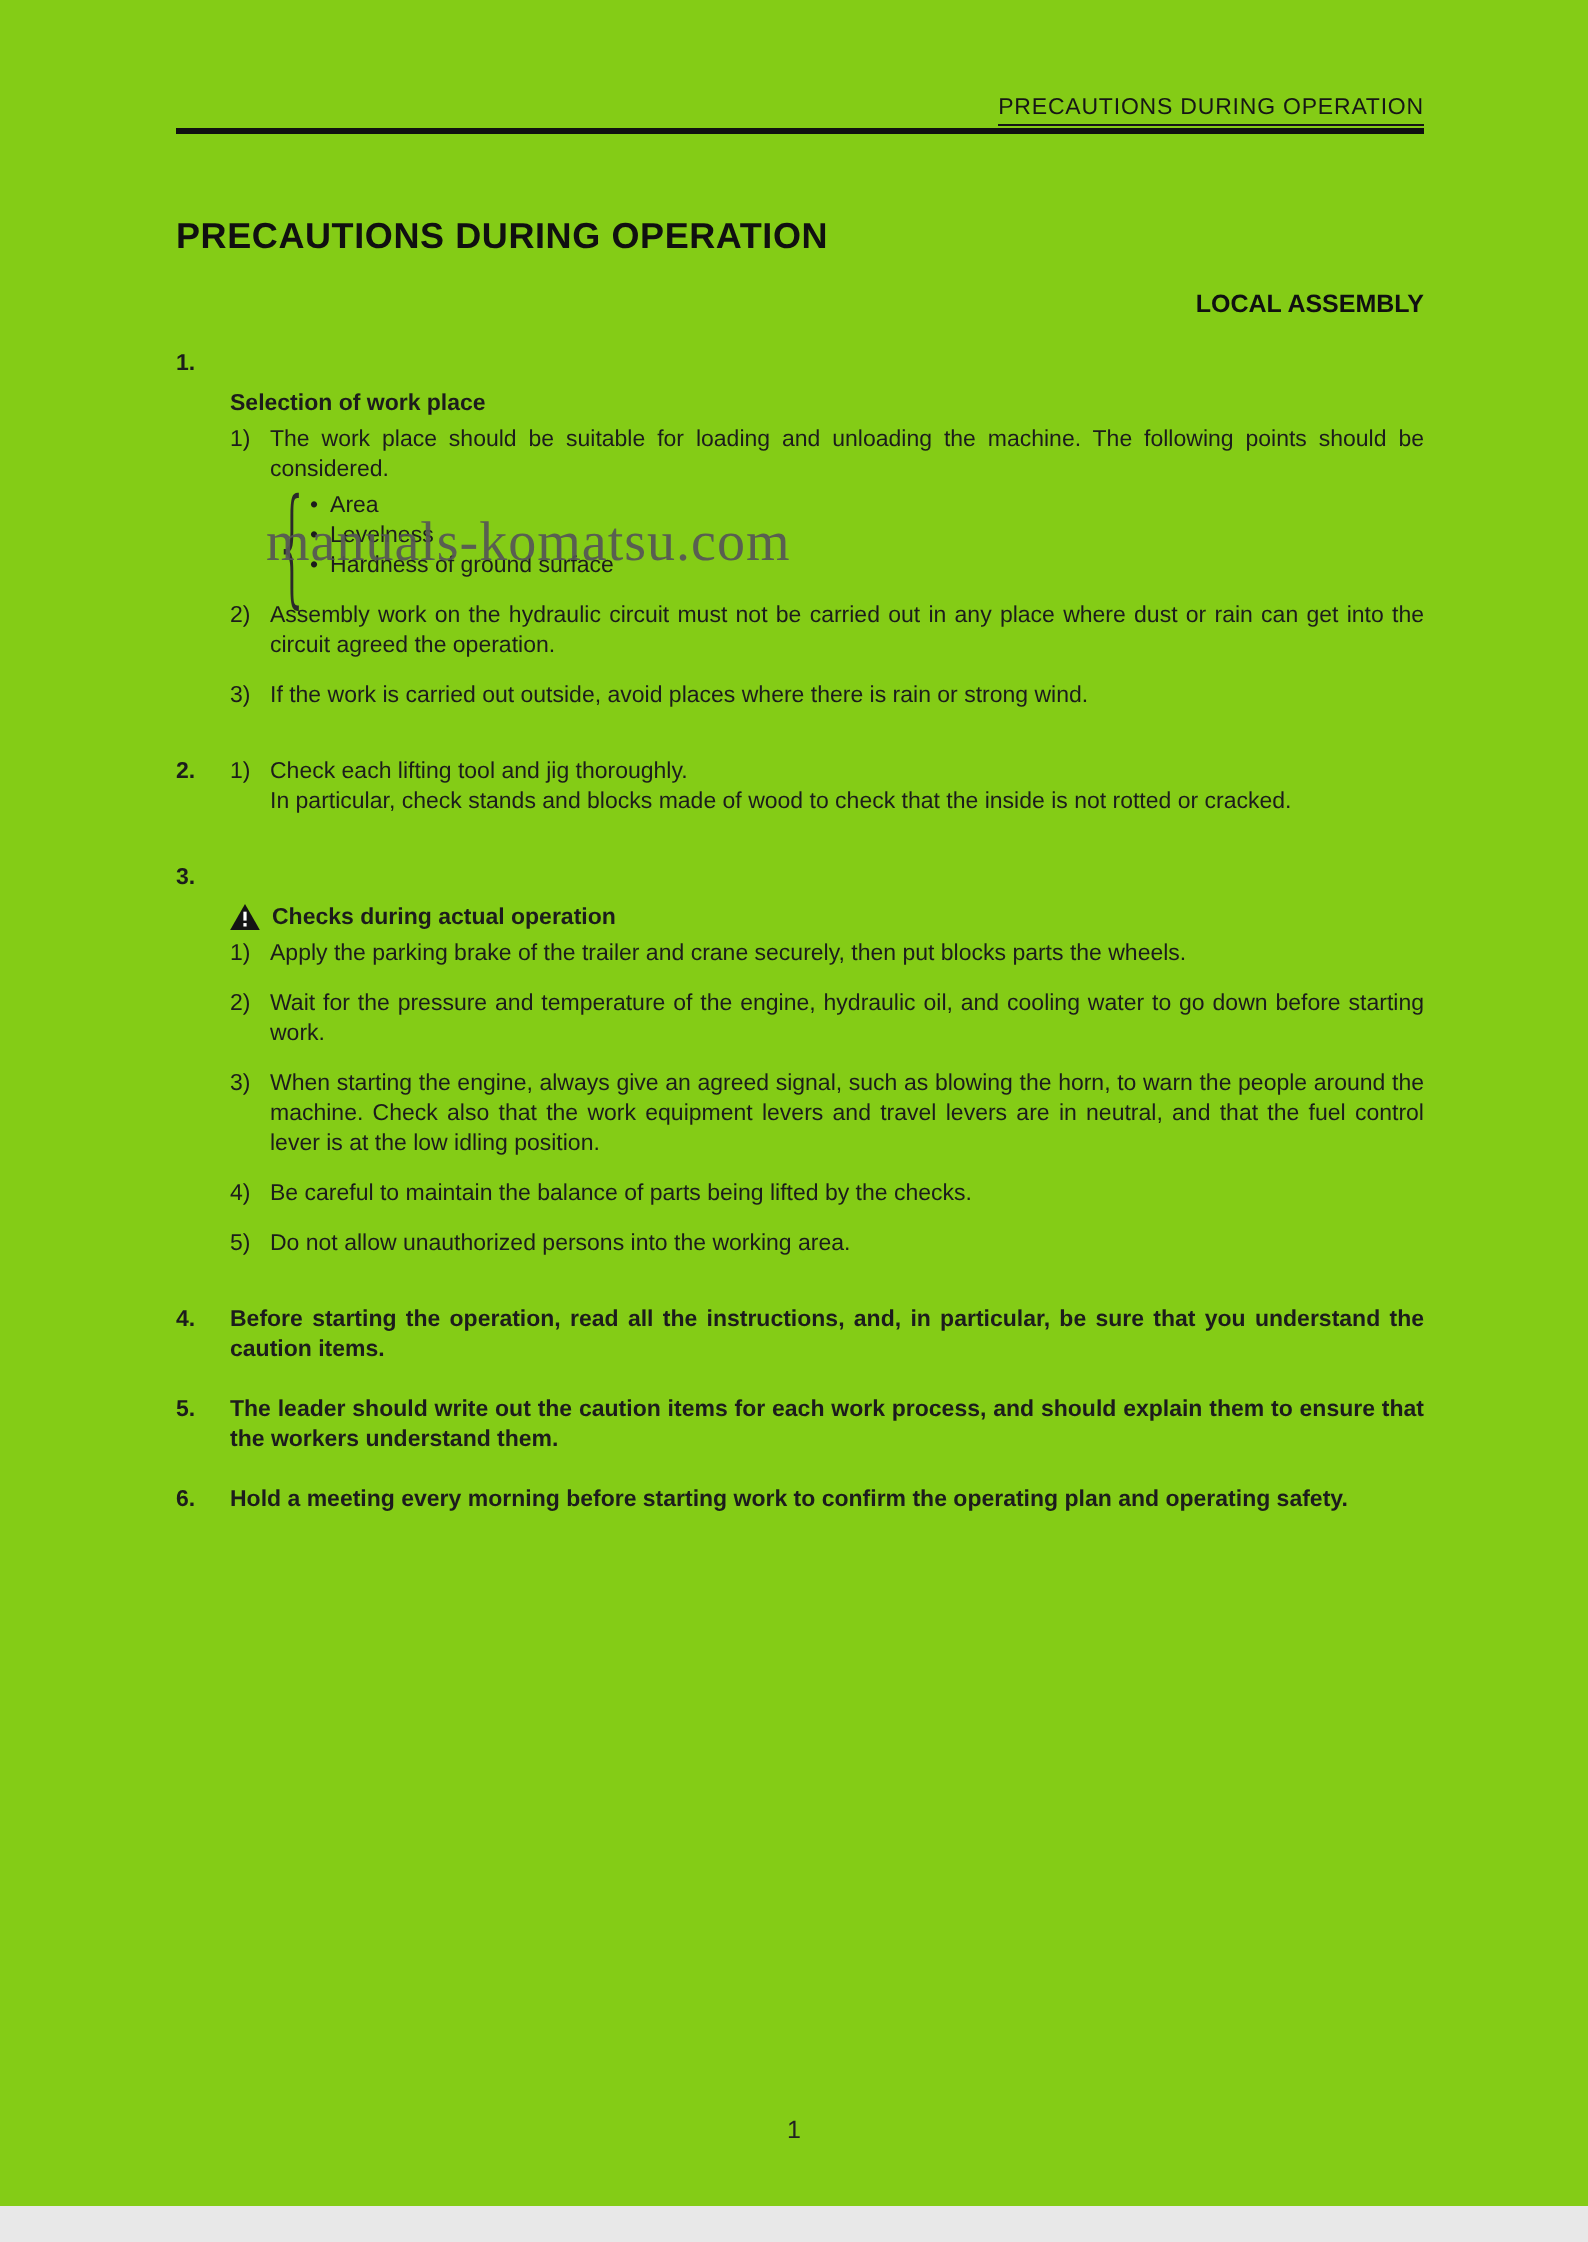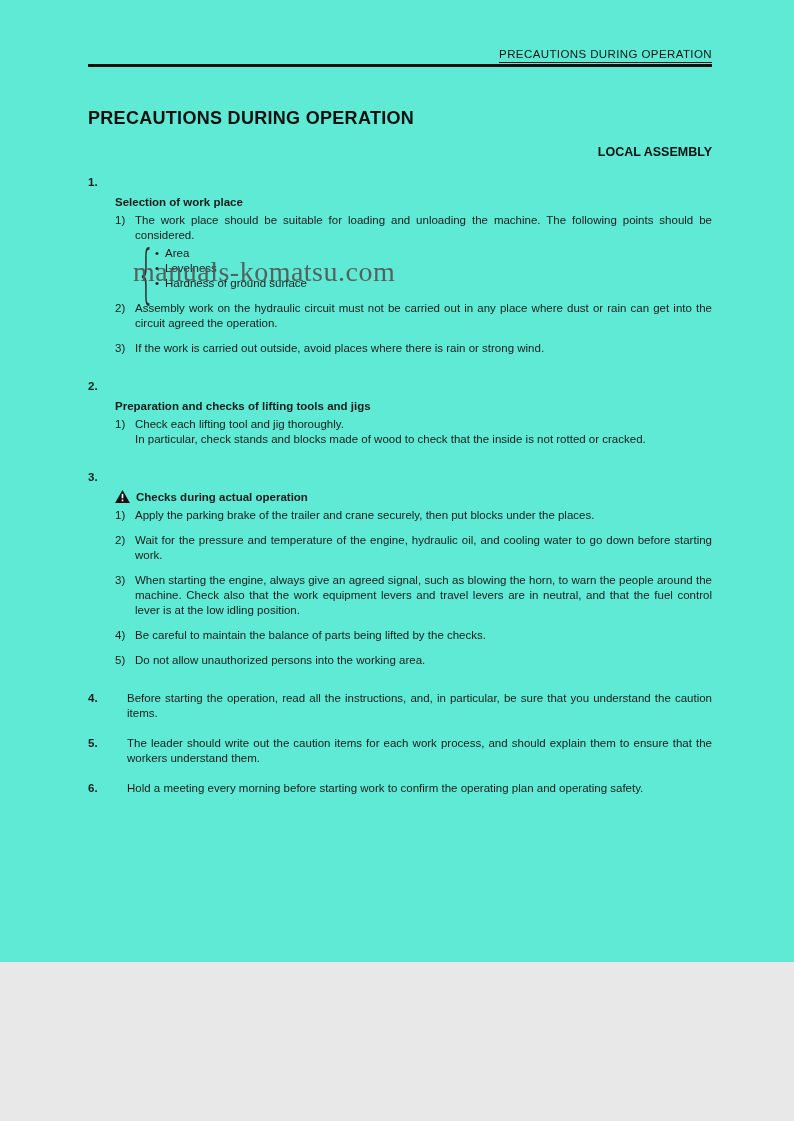--- a/index.html
+++ b/index.html
@@ -1,21 +1,21 @@
 <!DOCTYPE html>
 <html><head>
 <meta charset="utf-8">
 <style>
   html, body { margin: 0; padding: 0; background: #e8e8e8; }
   .page {
     position: relative;
     width: 794px;
-    height: 962px;
+    height: 1103px;
     margin: 0 auto;
-    background: #5eead4;
+    background: #84cc16;
     font-family: "Liberation Sans", sans-serif;
     color: #1c1c1c;
     overflow: hidden;
   }
   .running-header {
     position: absolute;
     top: 48px;
     right: 82px;
     font-size: 11.5px;
     letter-spacing: 0.4px;
@@ -78,21 +78,21 @@
     line-height: 64px;
     font-weight: 300;
     color: #2a2a2a;
     transform: scaleX(0.45);
     transform-origin: left center;
     font-family: "DejaVu Sans", sans-serif;
   }
   .bullet { line-height: 15px; }
   .dot { margin-right: 6px; }
   .bold-item { margin-bottom: 15px; }
-  .bold-item .ibody { font-weight: normal; text-align: justify; margin-left: 12px; }
+  .bold-item .ibody { font-weight: bold; text-align: justify; }
   .watermark {
     position: absolute;
     top: 256px;
     left: 133px;
     font-family: "Liberation Serif", serif;
     font-size: 28px;
     color: #565656;
     opacity: 0.92;
     letter-spacing: 0.5px;
     pointer-events: none;
@@ -151,21 +151,20 @@
         <div class="sub">
           <span class="snum">3)</span>
           <div class="stext">If the work is carried out outside, avoid places where there is rain or strong wind.</div>
         </div>
       </div>
     </div>
 
     <div class="item">
       <span class="num">2.</span>
       <div class="ibody">
-        <div class="iheading">Preparation and checks of lifting tools and jigs</div>
         <div class="sub">
           <span class="snum">1)</span>
           <div class="stext">Check each lifting tool and jig thoroughly.
 In particular, check stands and blocks made of wood to check that the inside is not rotted or cracked.</div>
         </div>
       </div>
     </div>
 
     <div class="item">
       <span class="num">3.</span>
@@ -175,21 +174,21 @@
             <svg width="15" height="13" viewBox="0 0 24 21" aria-hidden="true">
               <path d="M12 0 L24 21 H0 Z" fill="#141414"></path>
               <rect x="10.7" y="6.2" width="2.6" height="7.2" fill="#ffffff"></rect>
               <rect x="10.7" y="15.4" width="2.6" height="2.8" fill="#ffffff"></rect>
             </svg>
           </span>
           <span>Checks during actual operation</span>
         </div>
         <div class="sub">
           <span class="snum">1)</span>
-          <div class="stext">Apply the parking brake of the trailer and crane securely, then put blocks under the places.</div>
+          <div class="stext">Apply the parking brake of the trailer and crane securely, then put blocks parts the wheels.</div>
         </div>
         <div class="sub">
           <span class="snum">2)</span>
           <div class="stext">Wait for the pressure and temperature of the engine, hydraulic oil, and cooling water to go down before starting work.</div>
         </div>
         <div class="sub">
           <span class="snum">3)</span>
           <div class="stext">When starting the engine, always give an agreed signal, such as blowing the horn, to warn the people around the machine. Check also that the work equipment levers and travel levers are in neutral, and that the fuel control lever is at the low idling position.</div>
         </div>
         <div class="sub">

